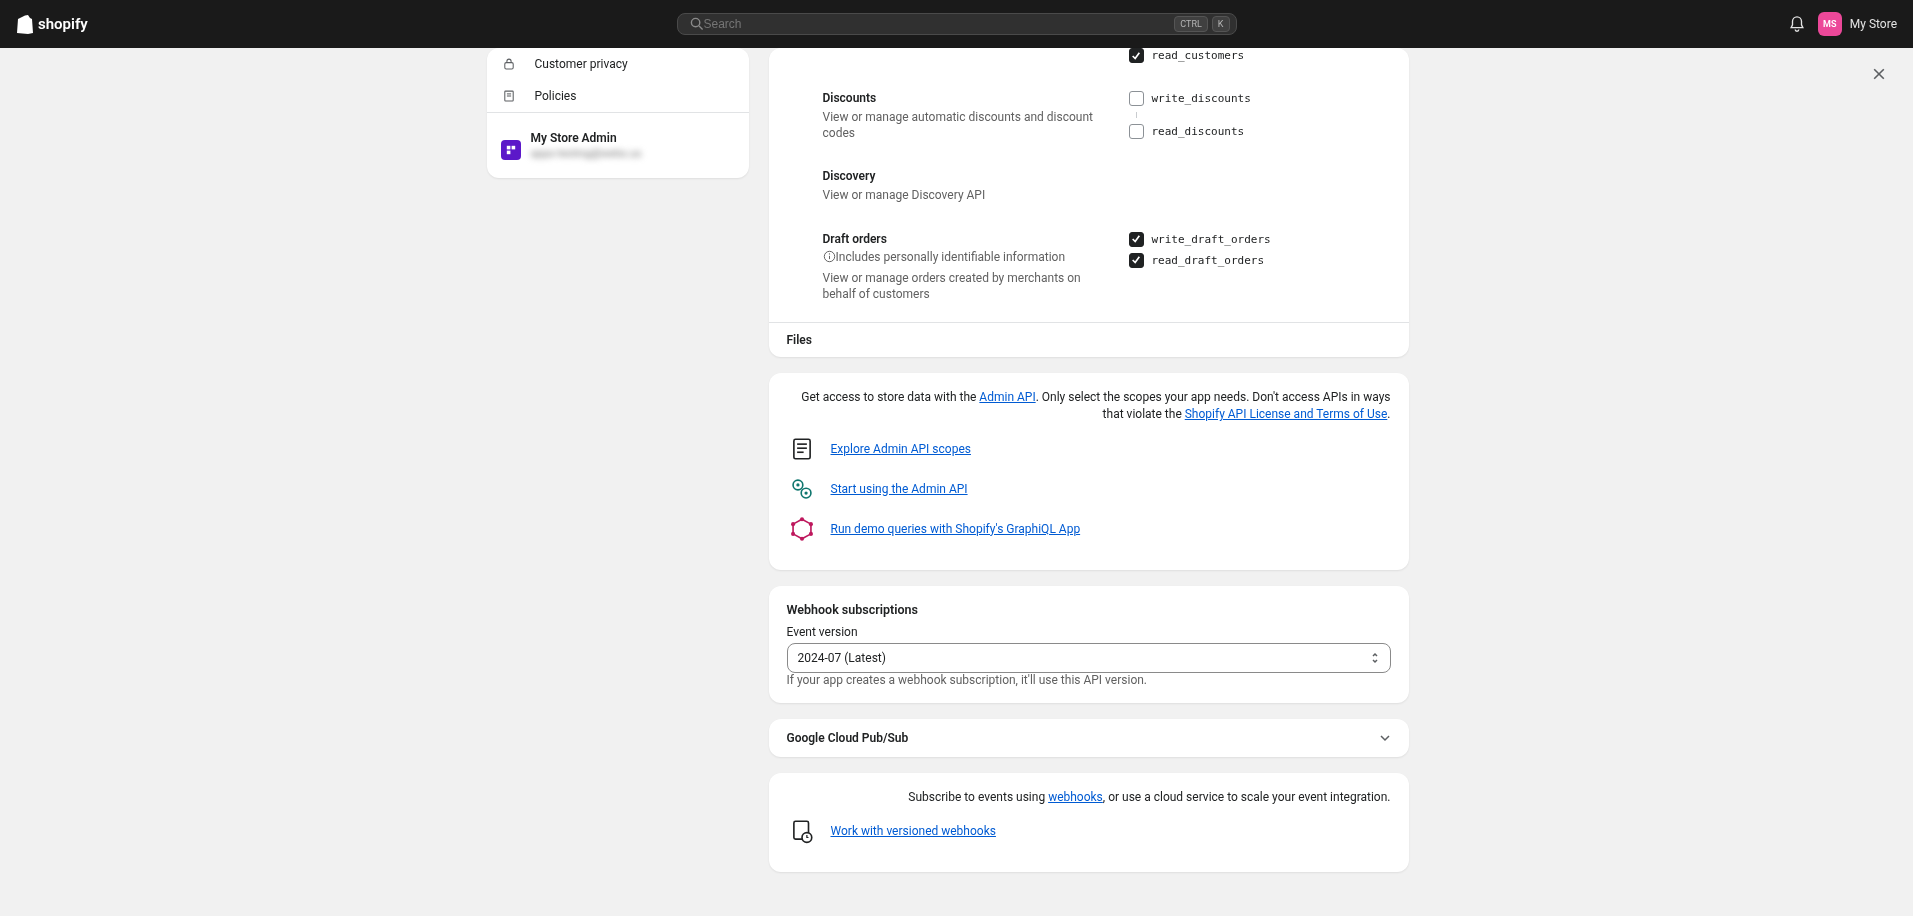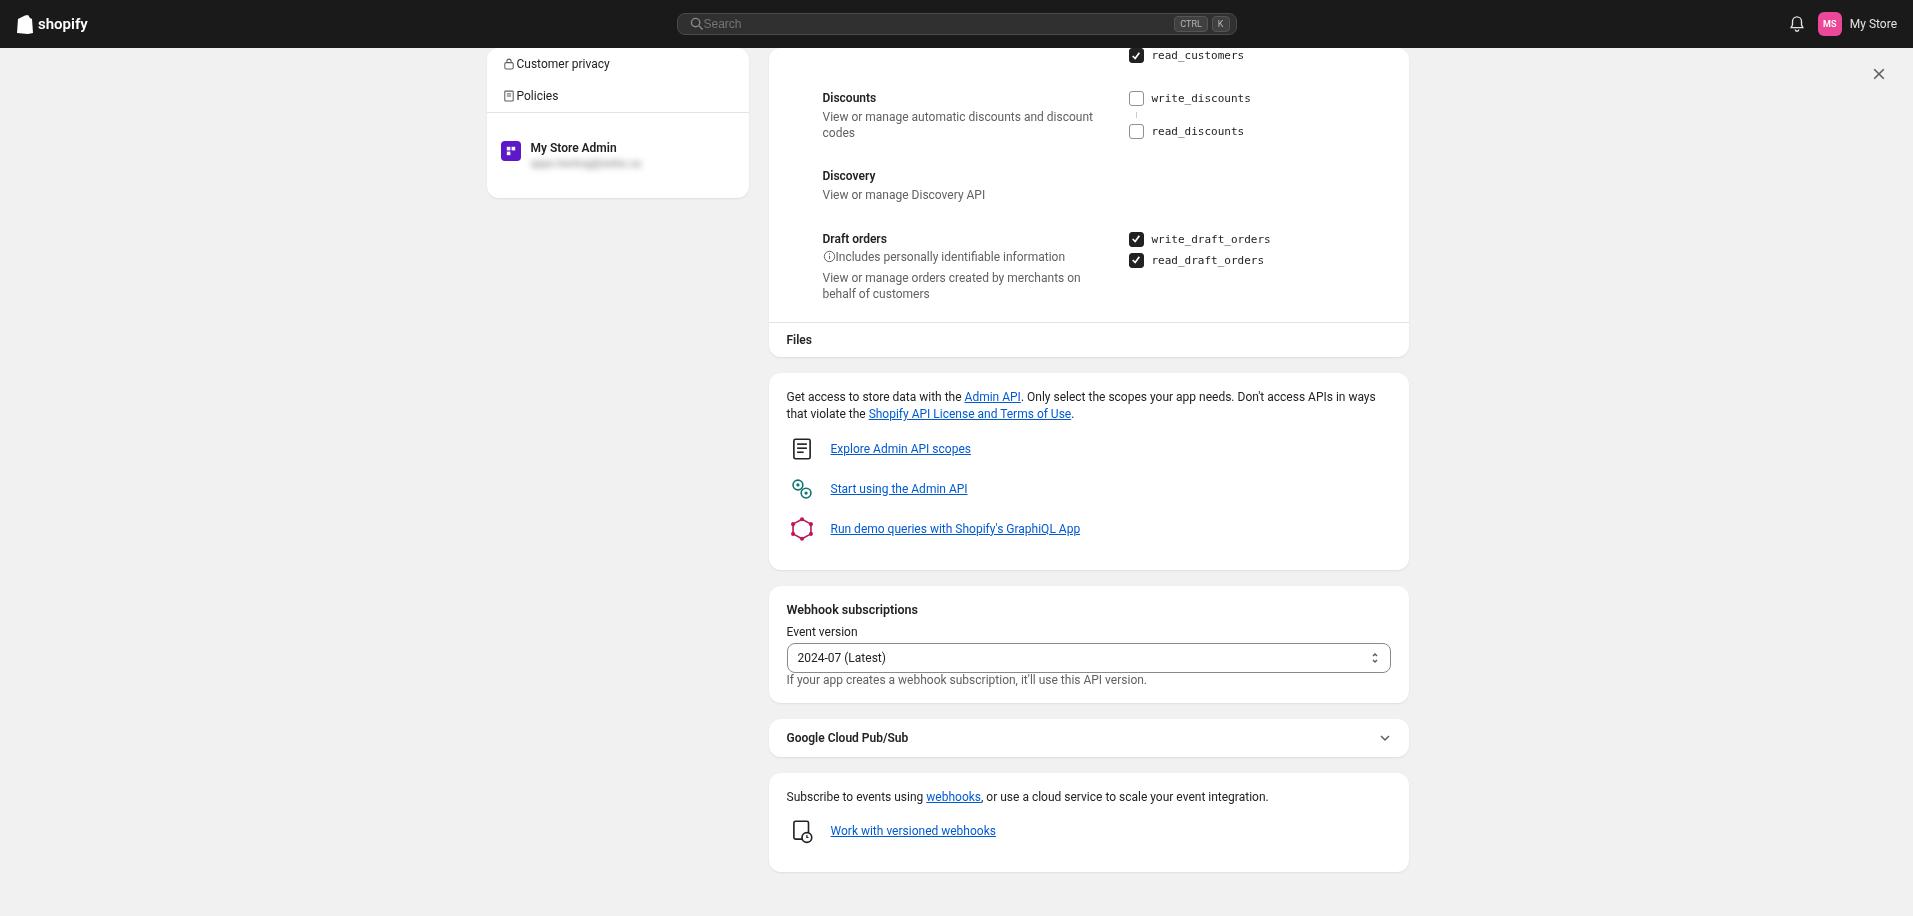--- a/index.html
+++ b/index.html
@@ -11,39 +11,39 @@
 .kbd-group { display:flex; gap:4px; }
 .kbd { background: #404040; color: #b5b5b5; font-size: 9px; border-radius: 4px; padding: 2px 5px; border:1px solid #555;}
 .topbar-right { margin-left: auto; display: flex; align-items: center; gap: 12px; color: #e3e3e3; font-size: 12px; }
 .avatar-badge { width: 24px; height: 24px; border-radius: 6px; background: #ec4899; color: #fff; display: flex; align-items: center; justify-content: center; font-size: 9px; font-weight: 600; }
 .page-wrap { display: flex; justify-content: center; padding: 0 0 40px 0; position: relative; }
 .close-btn { position: absolute; right: 20px; top: 12px; width: 28px; height: 28px; display:flex; align-items:center; justify-content:center; color:#5c5f62; cursor:pointer; border-radius:6px; }
 .columns { display: flex; gap: 20px; width: 940px; margin-top: 0; padding-top:0;}
 .side-col { width: 262px; }
 .main-col { width: 640px; display: flex; flex-direction: column; gap: 16px; }
 .card { background: #fff; border-radius: 12px; box-shadow: 0 1px 2px rgba(0,0,0,.08); }
-.side-item { display:flex; align-items:center; gap:0; padding: 8px 14px; font-size:12px; cursor:pointer;}
-.side-app { border-top:1px solid #e1e3e5; padding:28px 14px; display:flex; gap:10px; align-items:flex-start;}
+.side-item { display:flex; align-items:center; gap:18px; padding: 8px 14px; font-size:12px; cursor:pointer;}
+.side-app { border-top:1px solid #e1e3e5; padding:18px 14px; display:flex; gap:10px; align-items:flex-end;}
 .side-app-icon { width:20px; height:20px; border-radius:4px; background:#5c18c9; display:flex; align-items:center; justify-content:center; color:#fff; font-size:10px;}
 .side-app-email { filter: blur(3px); color:#777; font-size:11px; margin-top:2px;}
 .scopes-card { max-height: 380px; overflow-y: auto; padding: 0; position:relative;}
 .scopes-inner { padding: 0 18px 6px 18px; }
 .scope-section { display: flex; padding: 14px 0; gap: 16px; }
 .scope-left { width: 290px; margin-left: 36px; }
 .scope-title { font-weight: 600; font-size: 12px; margin-bottom: 4px; }
 .scope-desc { color: #616161; font-size: 12px; line-height: 1.35; }
 .scope-right { flex: 1; display:flex; flex-direction:column; gap:6px;}
 .scope-check { display:flex; align-items:center; gap:8px; }
 .scope-check .cbox { width:15px; height:15px; border:1px solid #8c9196; border-radius:3px; display:flex; align-items:center; justify-content:center; background:#fff;}
 .scope-check .cbox.checked { background:#202223; border-color:#202223; color:#fff; }
 .scope-check code { font-family: ui-monospace, Menlo, Consolas, monospace; font-size: 11px; color:#202223;}
 .pii-row { display:flex; align-items:center; color:#616161; font-size:12px; margin:2px 0 6px 0;}
 .files-row { border-top:1px solid #e1e3e5; padding:10px 18px; font-weight:600; font-size:12px;}
 .para-card { padding: 16px 18px; }
-.para-text { font-size:12px; color:#202223; line-height:1.45; margin-bottom:10px;}
+.para-text { font-size:12px; color:#202223; line-height:1.45; margin-bottom:10px;text-align:right;}
 .para-text a, .link { color:#005bd3; text-decoration: underline; }
 .link-row { display:flex; align-items:center; gap:14px; margin:10px 0;}
 .icon-box { width:30px; height:30px; display:flex; align-items:center; justify-content:center; font-size:20px; }
 .wh-card { padding: 16px 18px; }
 .wh-title { font-weight:600; font-size:12.5px; margin-bottom:8px;}
 label.field-label { font-size:12px; color:#202223; display:block; margin-bottom:4px;}
 .select-box { width:100%; border:1px solid #8a8a8a; border-radius:8px; padding:7px 10px; font-size:12px; display:flex; justify-content:space-between; align-items:center; background:#fff;}
 .helper { font-size:12px; color:#616161; margin-top:0;}
 .accordion { background:#fff; border-radius:12px; box-shadow: 0 1px 2px rgba(0,0,0,.08); padding:12px 18px; display:flex; justify-content:space-between; align-items:center;}
 .side-icon { width:16px; height:16px; display:flex; align-items:center; justify-content:center; color:#5c5f62;}

